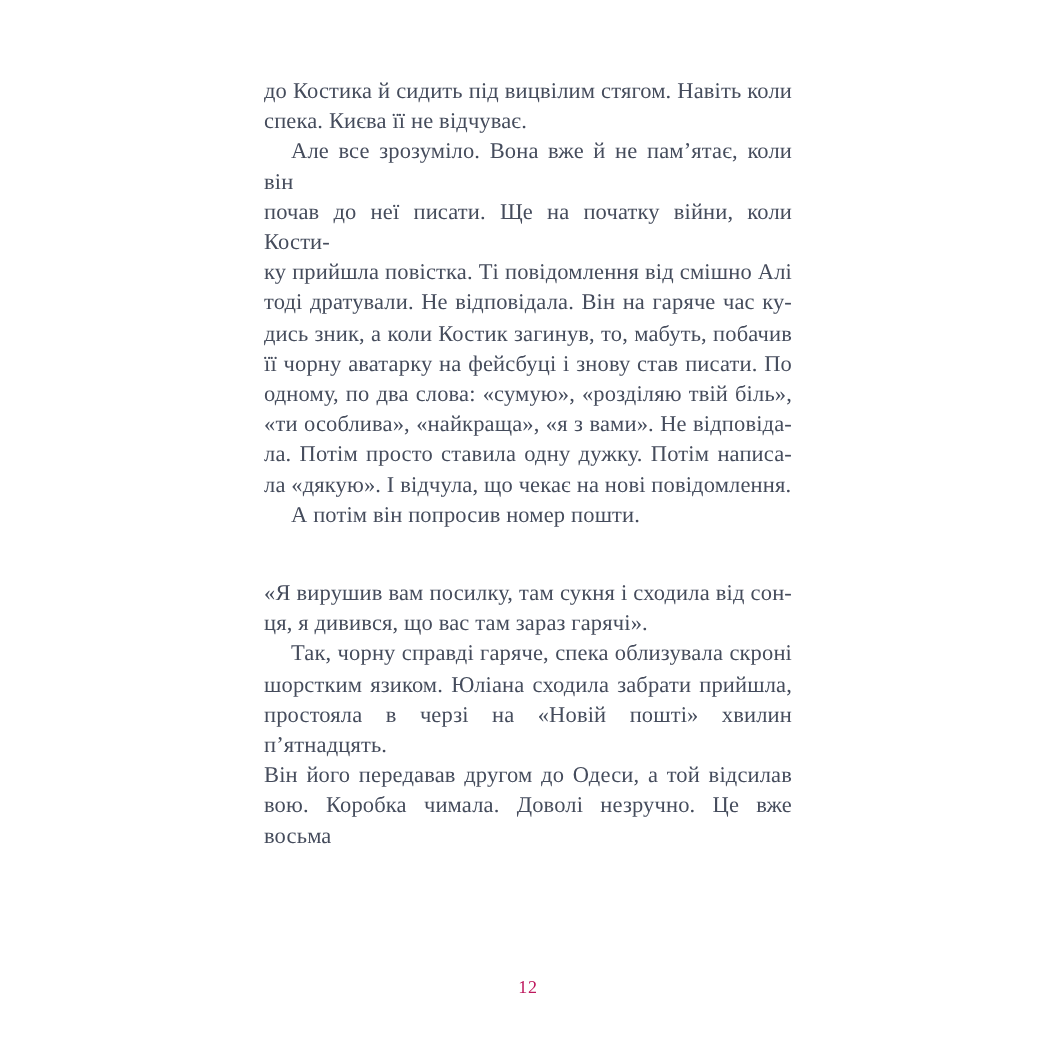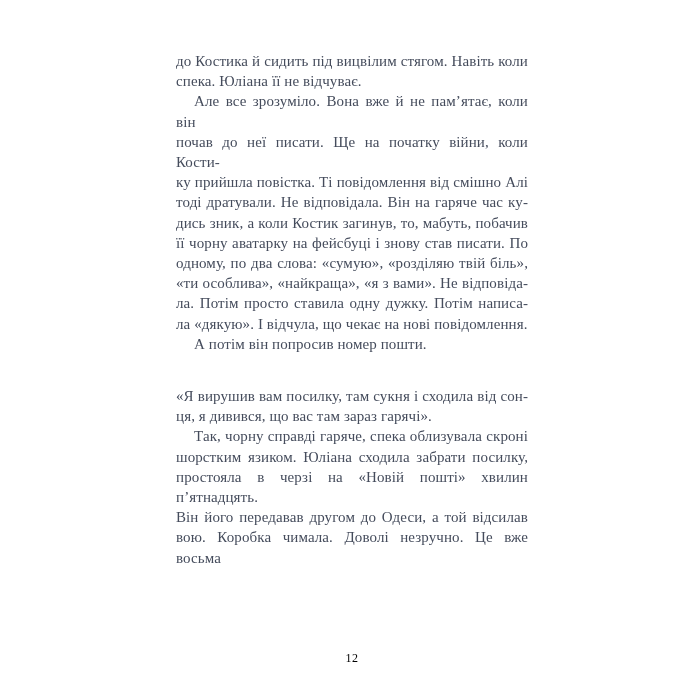--- a/index.html
+++ b/index.html
@@ -39,33 +39,33 @@
   .line.indent {
     text-indent: 18px;
   }
   .page-number {
     position: absolute;
     left: 176px;
     top: 651px;
     width: 352px;
     text-align: center;
     font-size: 12px;
-    color: #000000;
+    color: #be185d;
     letter-spacing: 0.5px;
   }
 </style>
 </head>
 <body>
 
 <div class="page">
   <div class="text-block">
       <div class="section">
         <div class="paragraph">
           <div class="line">до Костика й сидить під вицвілим стягом. Навіть коли</div>
-          <div class="line par-end">спека. Юліана її не відчуває.</div>
+          <div class="line par-end">спека. Києва її не відчуває.</div>
         </div>
         <div class="paragraph">
           <div class="line indent">Але все зрозуміло. Вона вже й не пам’ятає, коли він</div>
           <div class="line">почав до неї писати. Ще на початку війни, коли Кости-</div>
           <div class="line">ку прийшла повістка. Ті повідомлення від смішно Алі</div>
           <div class="line">тоді дратували. Не відповідала. Він на гаряче час ку-</div>
           <div class="line">дись зник, а коли Костик загинув, то, мабуть, побачив</div>
           <div class="line">її чорну аватарку на фейсбуці і знову став писати. По</div>
           <div class="line">одному, по два слова: «сумую», «розділяю твій біль»,</div>
           <div class="line">«ти особлива», «найкраща», «я з вами». Не відповіда-</div>
@@ -76,21 +76,21 @@
           <div class="line indent par-end">А потім він попросив номер пошти.</div>
         </div>
       </div>
       <div class="section">
         <div class="paragraph">
           <div class="line">«Я вирушив вам посилку, там сукня і сходила від сон-</div>
           <div class="line par-end">ця, я дивився, що вас там зараз гарячі».</div>
         </div>
         <div class="paragraph">
           <div class="line indent">Так, чорну справді гаряче, спека облизувала скроні</div>
-          <div class="line">шорстким язиком. Юліана сходила забрати посилку,</div>
+          <div class="line">шорстким язиком. Юліана сходила забрати прийшла,</div>
           <div class="line">простояла в черзі на «Новій пошті» хвилин п’ятнадцять.</div>
           <div class="line">Він його передавав другом до Одеси, а той відсилав</div>
           <div class="line">вою. Коробка чимала. Доволі незручно. Це вже восьма</div>
         </div>
       </div>
     </div>
   <div class="page-number">12</div>
 </div>
 
 </body></html>

